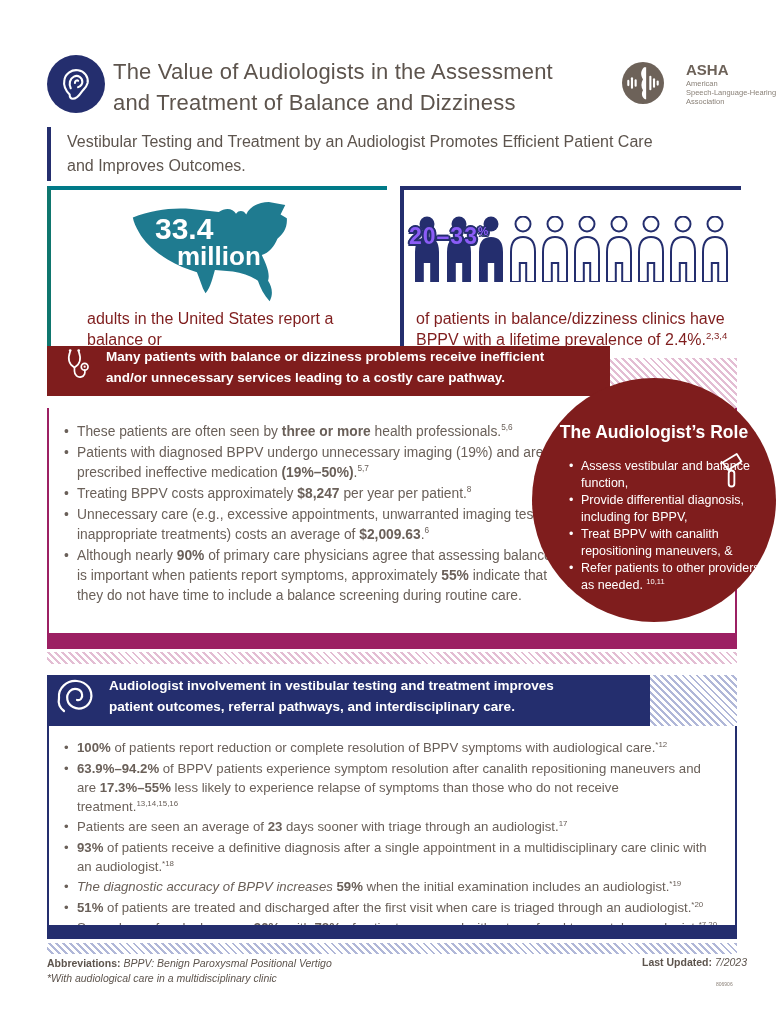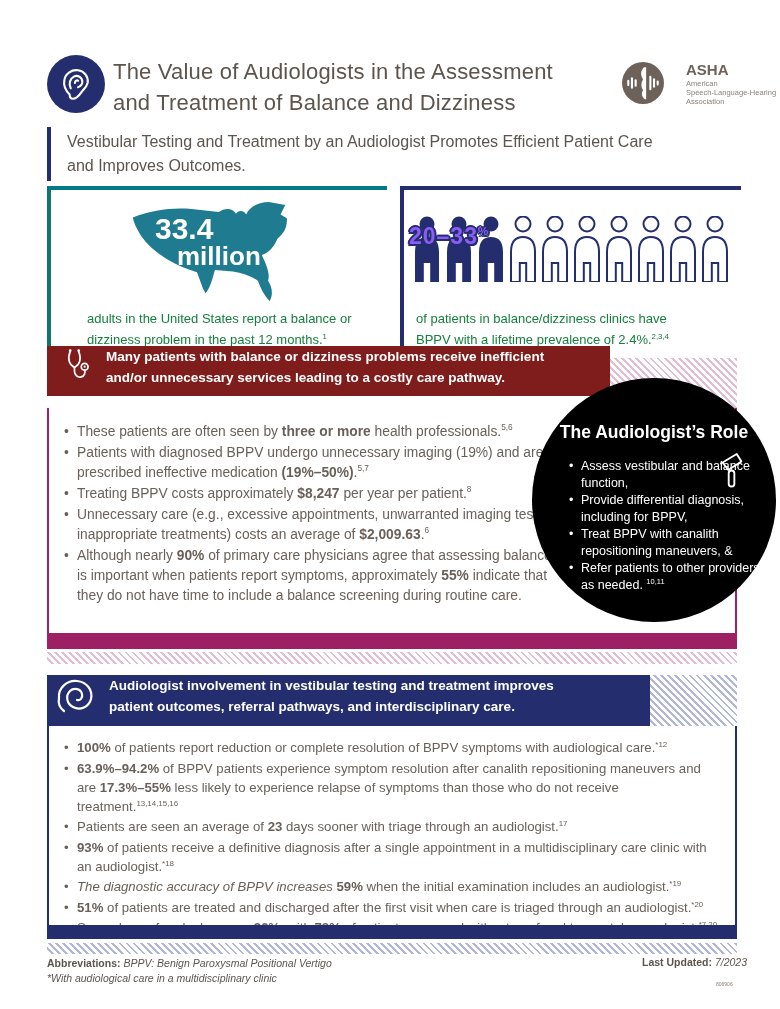--- a/index.html
+++ b/index.html
@@ -21,21 +21,21 @@
 
   #subtitle{left:47px;top:127px;border-left:4px solid #242e6e;padding:3px 0 3px 16px;
             color:#5d544d;font-size:16px;line-height:24px;white-space:nowrap}
 
   
   #stat-balance{left:47px;top:186px;width:336px;height:162px;
                 border-top:4px solid #007a88;border-left:4px solid #0f766e}
   #us-map{left:74px;top:8px;width:172px}
   #map-value{left:104px;top:22px;font-size:30px;font-weight:bold;color:#fff}
   #map-unit{left:126px;top:51px;font-size:26px;font-weight:bold;color:#fff}
-  .stat-caption{font-size:13px;line-height:21px;color:#15803d}
+  .stat-caption{font-size:16px;line-height:21px;color:#7f1d1d}
   #balance-caption{left:36px;top:118px;width:300px}
 
   #stat-bppv{left:400px;top:186px;width:337px;height:162px;
              border-top:4px solid #242e6e;border-left:4px solid #242e6e}
   #person-row{left:8px;top:26px;display:flex;gap:2px}
   .person{width:30px;height:66px;flex:0 0 auto}
   .person.filled circle,.person.filled path{fill:#242e6e}
   .person.outline circle,.person.outline path{fill:#fff;stroke:#242e6e;stroke-width:2}
   #bppv-overlay{left:5px;top:33px;font-size:23px;font-weight:bold;color:#8b5cf6;z-index:2;
     letter-spacing:1px;
@@ -60,21 +60,21 @@
   .bullets{margin:0;padding:0;list-style:none}
   #body1 .bullets{margin:14px 0 0 14px;width:497px}
   .bullets li{position:relative;padding-left:14px;color:#6a6059;
               font-size:13.8px;line-height:20px;margin-bottom:1px}
   .bullets li::before{content:"\2022";position:absolute;left:1px}
   #bar1{left:47px;top:633px;width:690px;height:16px;background:#9c2063}
   #band1{left:47px;top:652px;width:690px;height:12px}
 
   
   #role-circle{left:532px;top:378px;width:244px;height:244px;border-radius:50%;
-               background:#000000;color:#fff;z-index:5}
+               background:#7f1d1d;color:#fff;z-index:5}
   #role-heading{left:0;top:44px;width:100%;text-align:center;font-size:17.5px;font-weight:bold}
   #role-list{left:36px;top:80px;width:192px}
   #role-list li{font-size:12.5px;line-height:16.5px;color:#fff;padding-left:13px;margin-bottom:1px}
   #otoscope{left:184px;top:72px}
 
   
   #banner2{left:47px;top:675px;width:603px;height:51px;background:#242e6e;color:#fff;
            display:flex;z-index:2}
   #banner2 svg{margin:0 10px 0 8px;flex:0 0 auto}
   #blue-corner{left:650px;top:675px;width:87px;height:51px;z-index:0}

